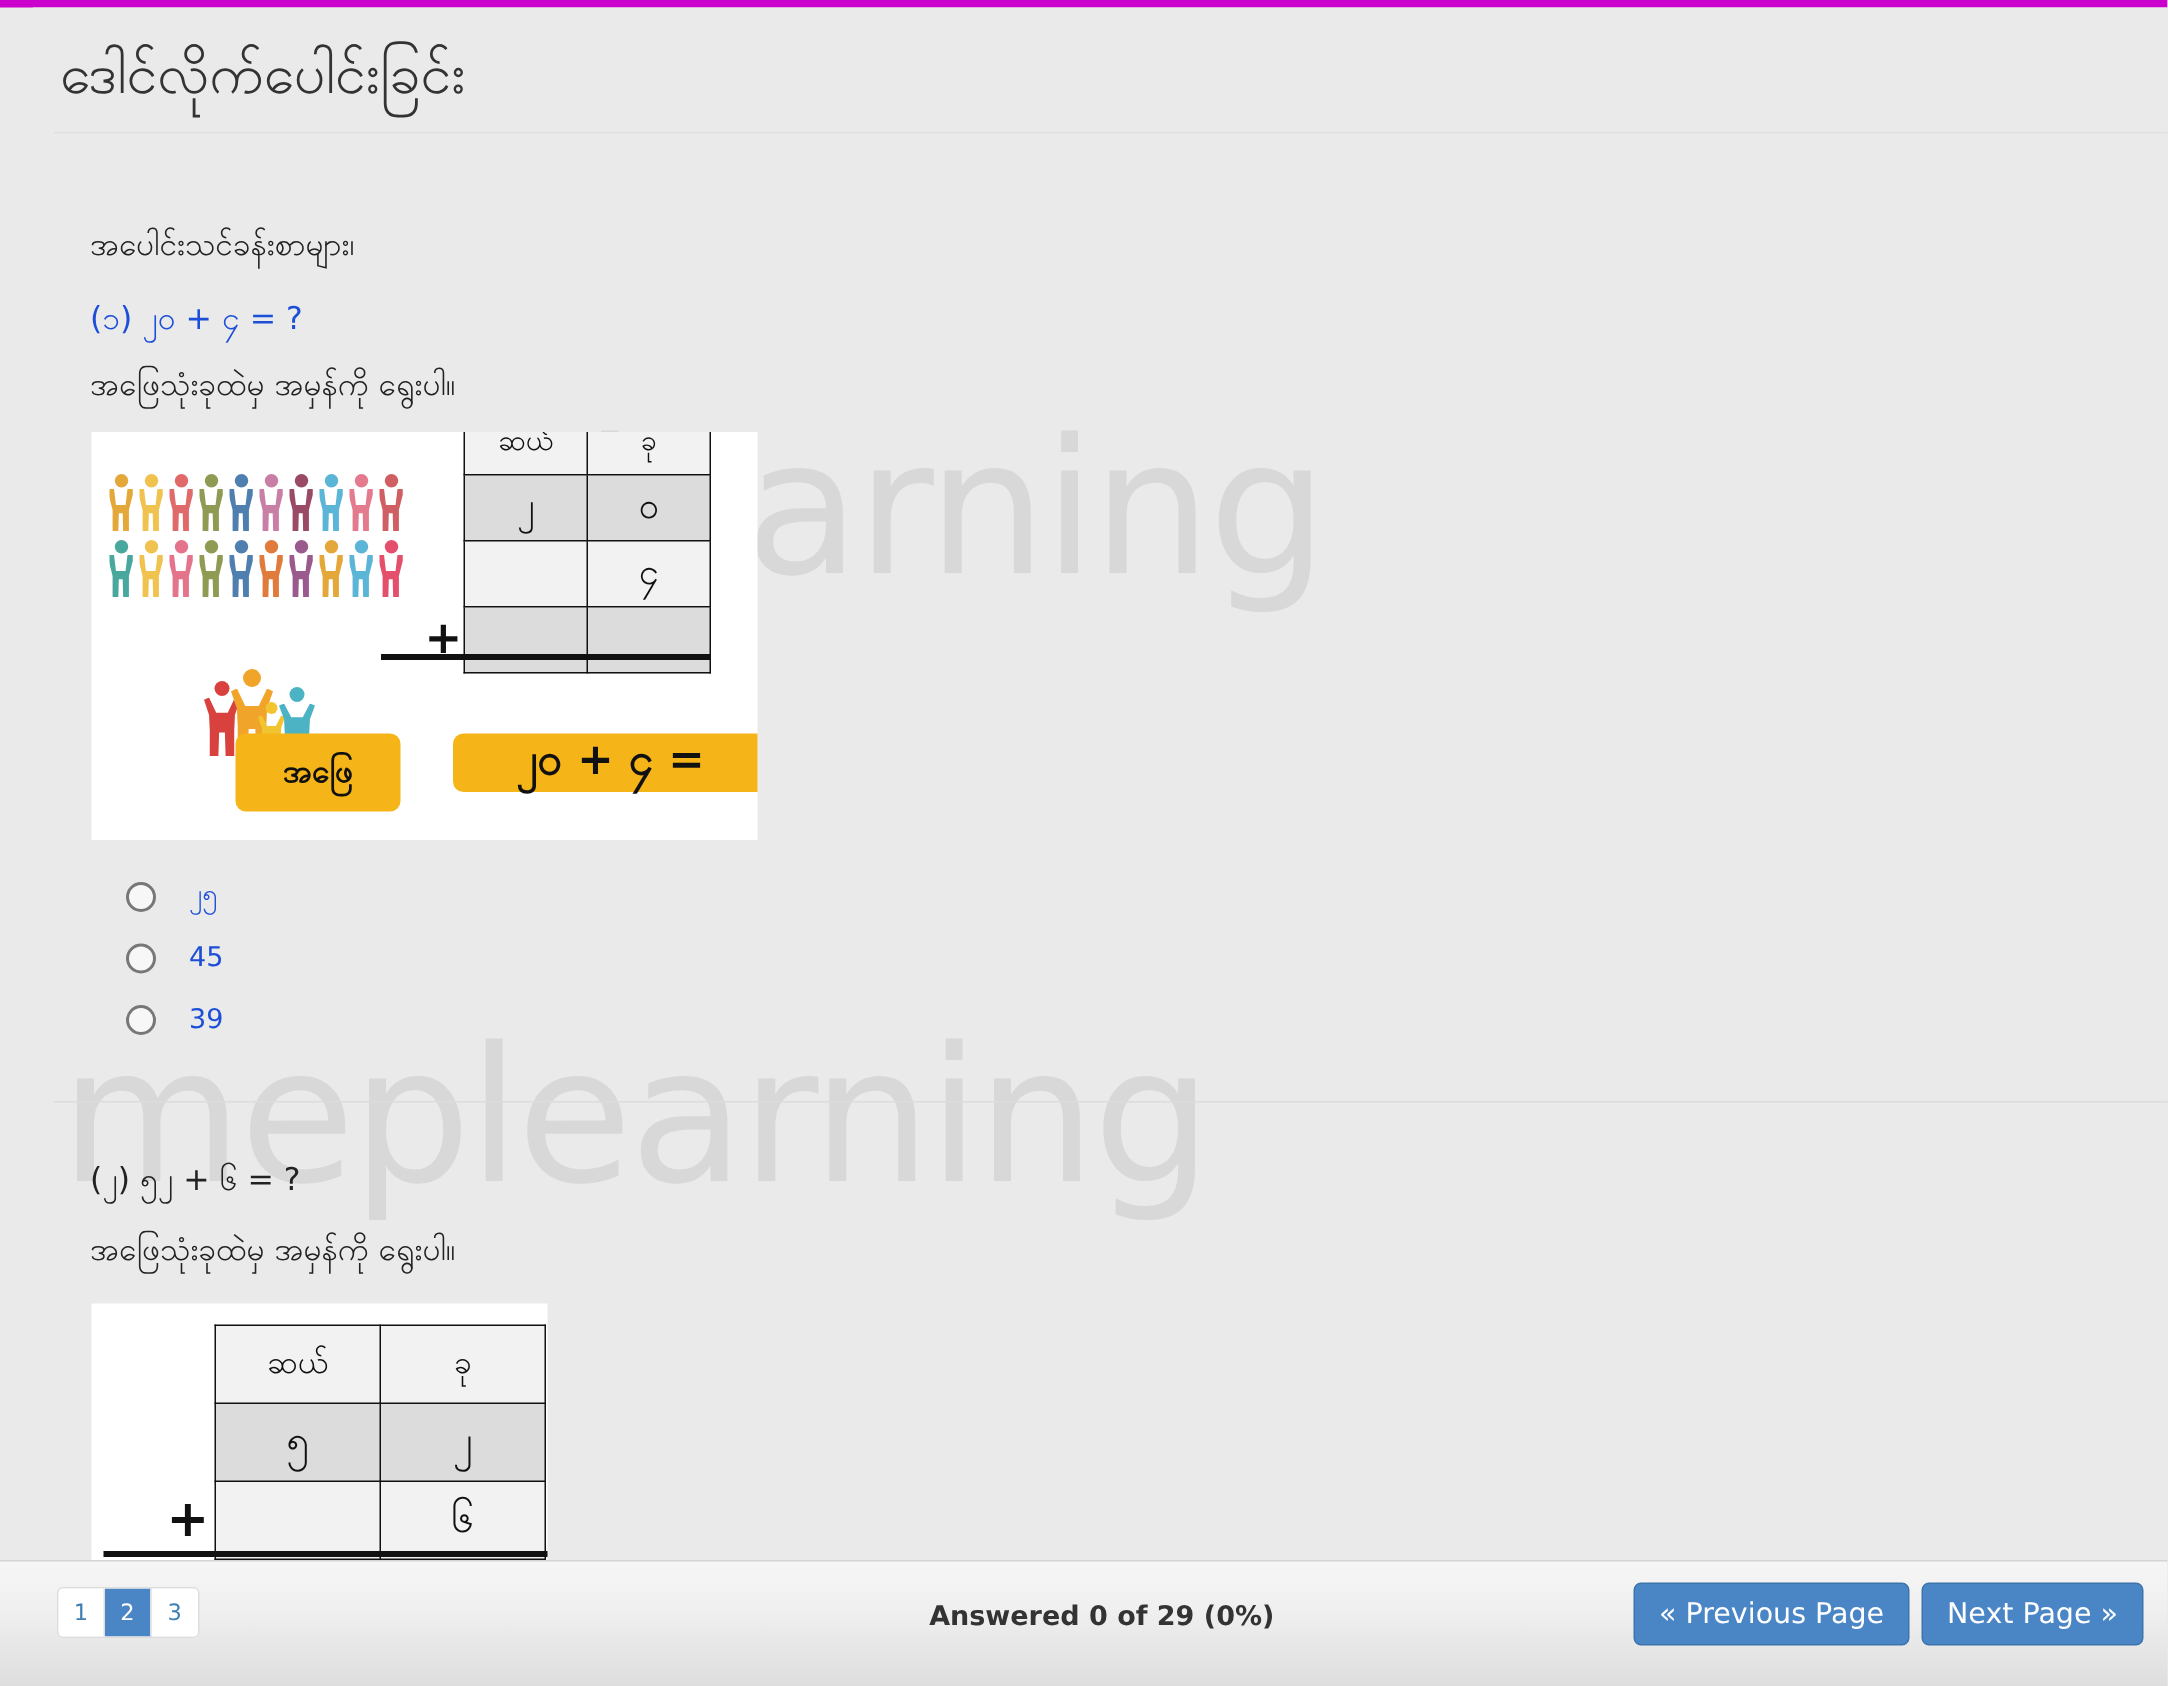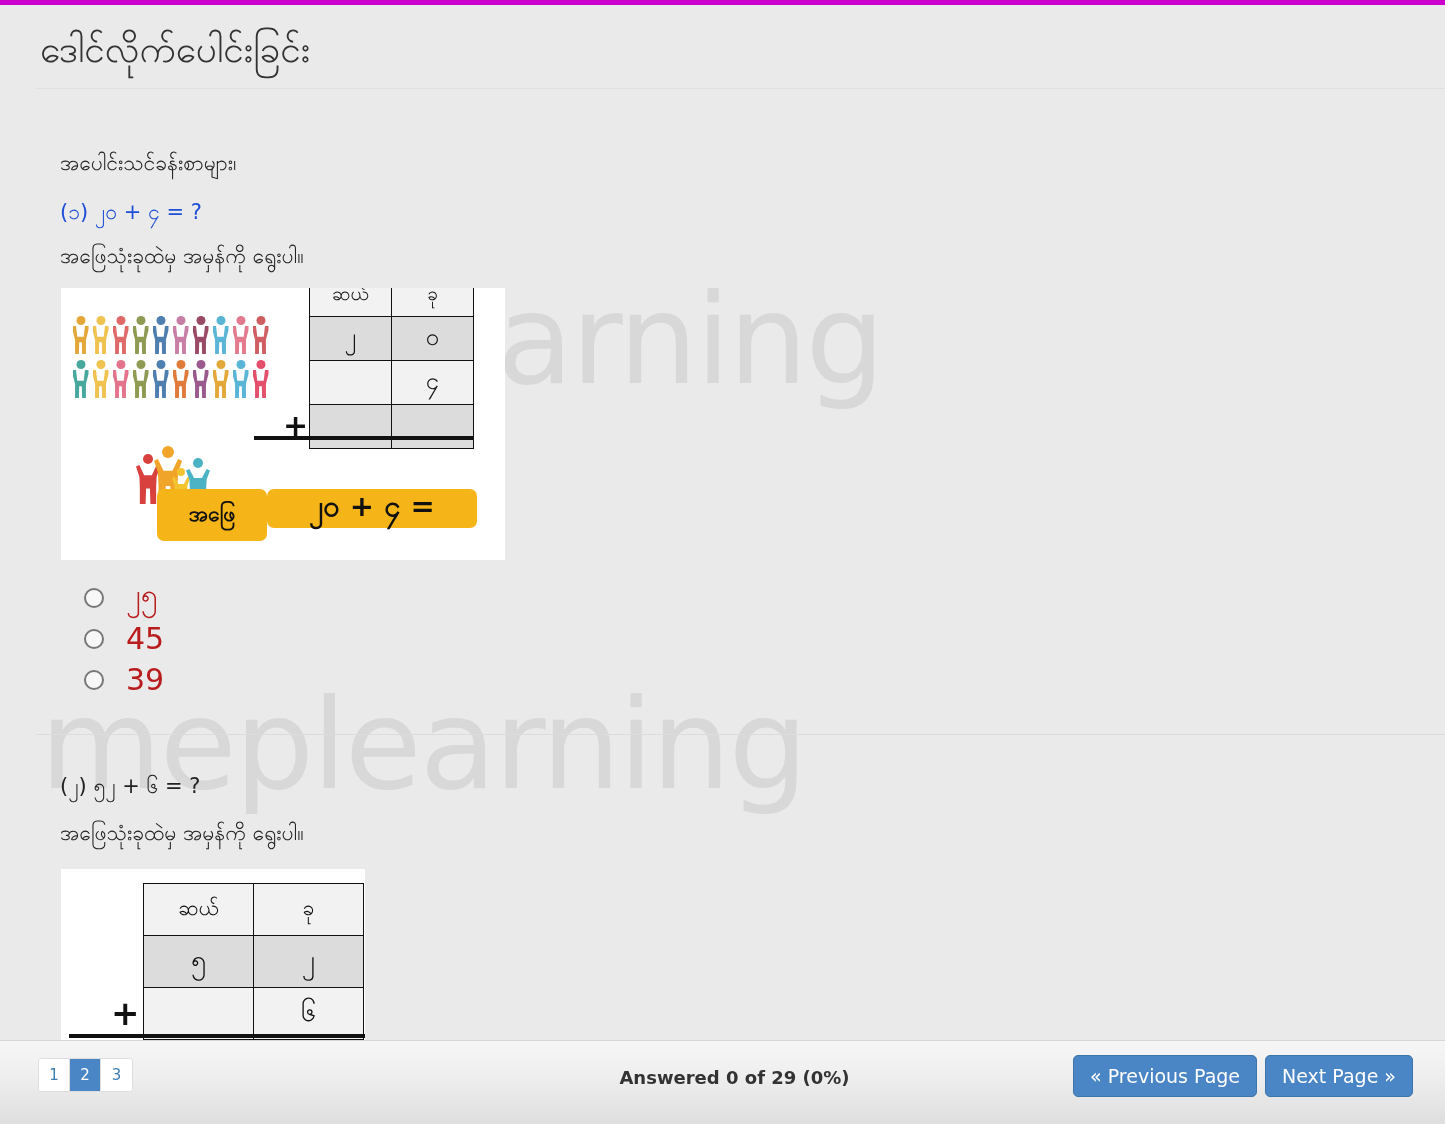--- a/index.html
+++ b/index.html
@@ -159,21 +159,21 @@
     left: 248px; top: -16px;
     width: 164px;
   }
   .stim1 .pv-table td { height: 44px; width: 82px; }
   .stim1 .pv-plus { left: 222px; top: 120px; }
   .stim1 .pv-rule { left: 193px; top: 148px; width: 220px; }
 
   .btn-row {
     position: absolute;
     left: 96px; top: 201px;
-    display: flex; 
+    display: flex; gap: 35px;
   }
   .ybtn {
     background: #f5b417;
     border-radius: 7px;
     color: #111;
     display: flex; align-items: center; justify-content: center;
     font-weight: 700;
   }
   .ybtn.small { width: 110px; height: 52px; font-size: 21px; }
   .ybtn.wide  { width: 210px; height: 39px; font-size: 29px; }
@@ -189,22 +189,22 @@
   }
   .radio {
     width: 20px; height: 20px;
     border: 2px solid #777;
     border-radius: 50%;
     background: #f7f7f7;
     flex: none;
   }
   .opt-label {
     margin-left: 22px;
-    font-size: 30px;
-    color: #b91c1c;
+    font-size: 18px;
+    color: #1d4ed8;
   }
 
   .q-divider {
     position: absolute;
     left: 14px; top: 729px;
     width: 1415px; height: 1px;
     background: #dcdcdc;
   }
 
   .q2-line {
@@ -272,21 +272,21 @@
     position: absolute;
     left: 0; right: 0; top: 26px;
     text-align: center;
     font-size: 18px;
     font-weight: bold;
     color: #333333;
     padding-left: 24px;
   }
   .nav-btns {
     position: absolute;
-    right: 32px; top: 14px;
+    right: 16px; top: 14px;
     display: flex; gap: 8px;
   }
   .nav-btn {
     background: #4a86c5;
     color: #ffffff;
     border: 1px solid #3d74ab;
     border-radius: 5px;
     padding: 0 16px;
     height: 42px;
     display: flex; align-items: center; justify-content: center;

